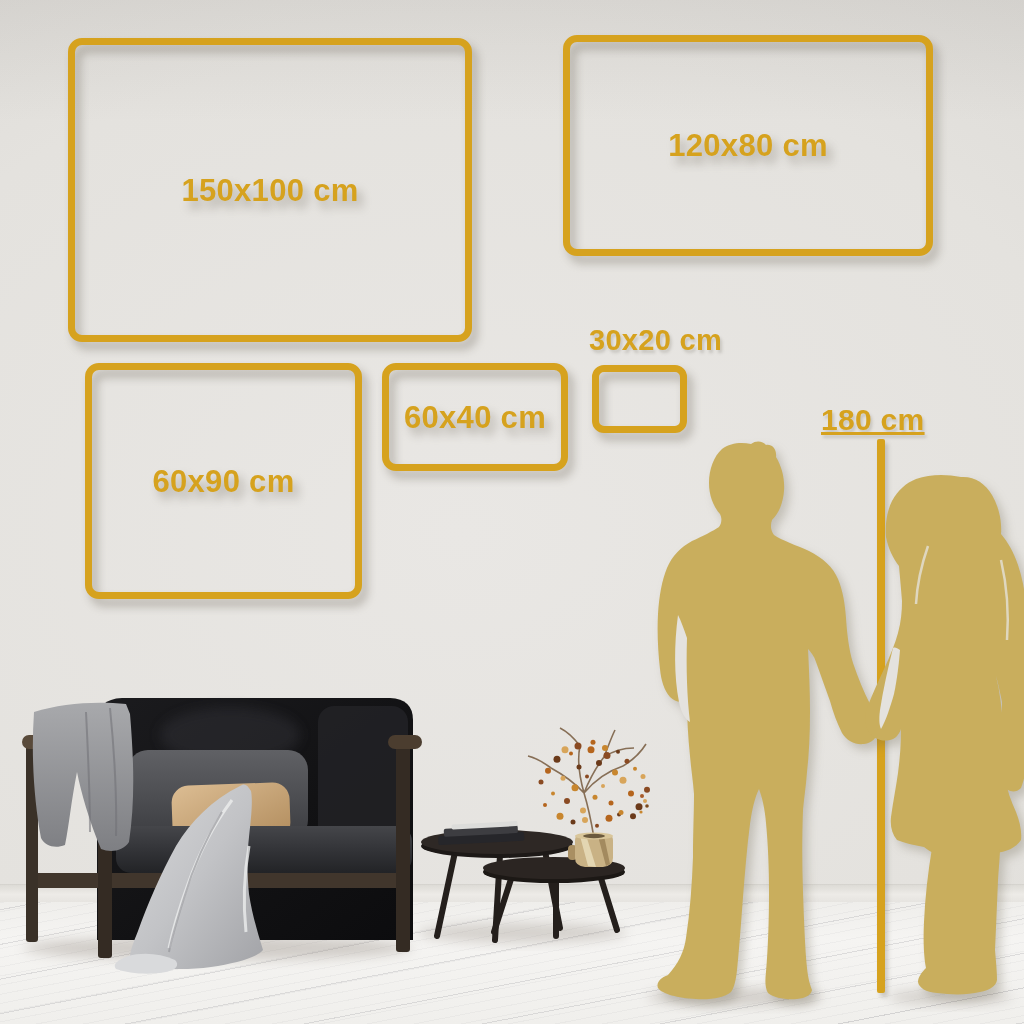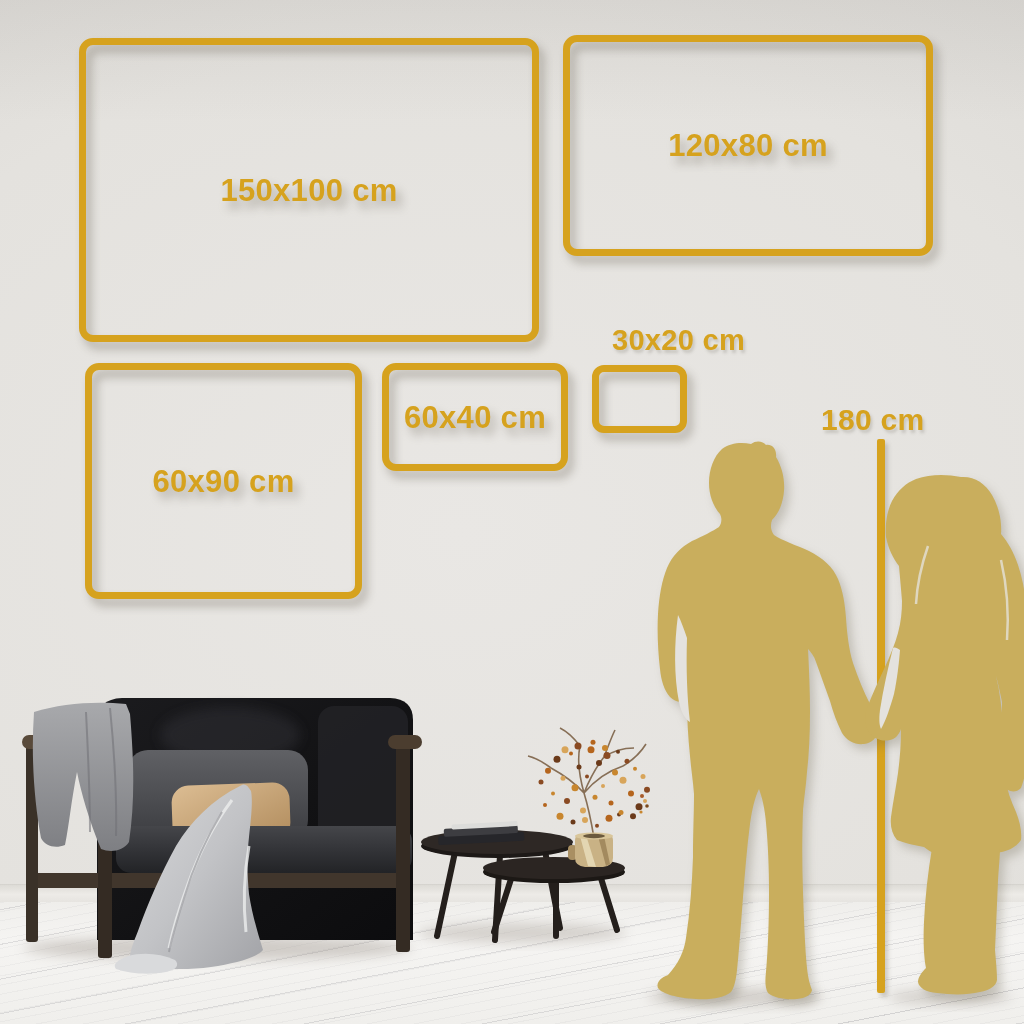--- a/index.html
+++ b/index.html
@@ -19,41 +19,41 @@
   .planks{position:absolute;left:-200px;top:-140px;width:1600px;height:420px;
     transform:rotate(-11deg);
     background:
       repeating-linear-gradient(180deg, rgba(95,95,105,.16) 0 1px, transparent 1px 34px),
       repeating-linear-gradient(180deg, rgba(120,120,130,.06) 0 1px, transparent 1px 9px);}
   .frame{position:absolute;border:7px solid var(--accent,#d6a21e);border-radius:14px;
     display:flex;align-items:center;justify-content:center;
     filter:drop-shadow(5px 7px 5px rgba(112,106,94,.45));}
   .flabel{font-weight:bold;font-size:31px;line-height:1;color:var(--accent,#d6a21e);letter-spacing:.3px;}
   .floating-label{position:absolute;font-weight:bold;font-size:29px;color:var(--accent,#d6a21e);letter-spacing:.3px;
-    text-shadow:2px 3px 3px rgba(112,106,94,.25);margin-left:23px;}
+    text-shadow:2px 3px 3px rgba(112,106,94,.25);}
   .height-label{position:absolute;left:821px;top:403px;font-weight:bold;font-size:30px;
-    color:var(--accent,#d6a21e);letter-spacing:.3px;text-shadow:2px 3px 3px rgba(112,106,94,.25);}
+    color:var(--accent,#d6a21e);letter-spacing:.3px;text-shadow:2px 3px 3px rgba(112,106,94,.25);text-decoration:underline;}
   .height-line{position:absolute;left:877px;top:439px;width:8px;height:554px;border-radius:2px;
     background:var(--accent,#d6a21e);box-shadow:3px 4px 4px rgba(112,106,94,.3);}
   svg.scene{position:absolute;left:0;top:0;width:1024px;height:1024px;}
   .sil{fill:var(--sil,#c9ae5d);}
   .gap{fill:#e4e2de;}
   .people{filter:drop-shadow(5px 6px 5px rgba(104,97,75,.28));}
 </style>
 </head>
 <body>
 
 <div id="stage" style="--accent: #d6a21e; --sil: #c9ae5d;">
   <div class="wall-shade"></div>
   <div class="baseboard"></div>
   <div class="floor">
       <div class="planks"></div>
     </div>
 
-  <div class="frame" style="left:79px;top:38px;width:460px;height:304px">
+  <div class="frame" style="left:68px;top:38px;width:404px;height:304px">
     <span class="flabel">150x100 cm</span>
   </div>
   <div class="frame" style="left:563px;top:35px;width:370px;height:221px">
     <span class="flabel">120x80 cm</span>
   </div>
   <div class="frame" style="left:85px;top:363px;width:277px;height:236px">
     <span class="flabel">60x90 cm</span>
   </div>
   <div class="frame" style="left:382px;top:363px;width:186px;height:108px">
     <span class="flabel">60x40 cm</span>

